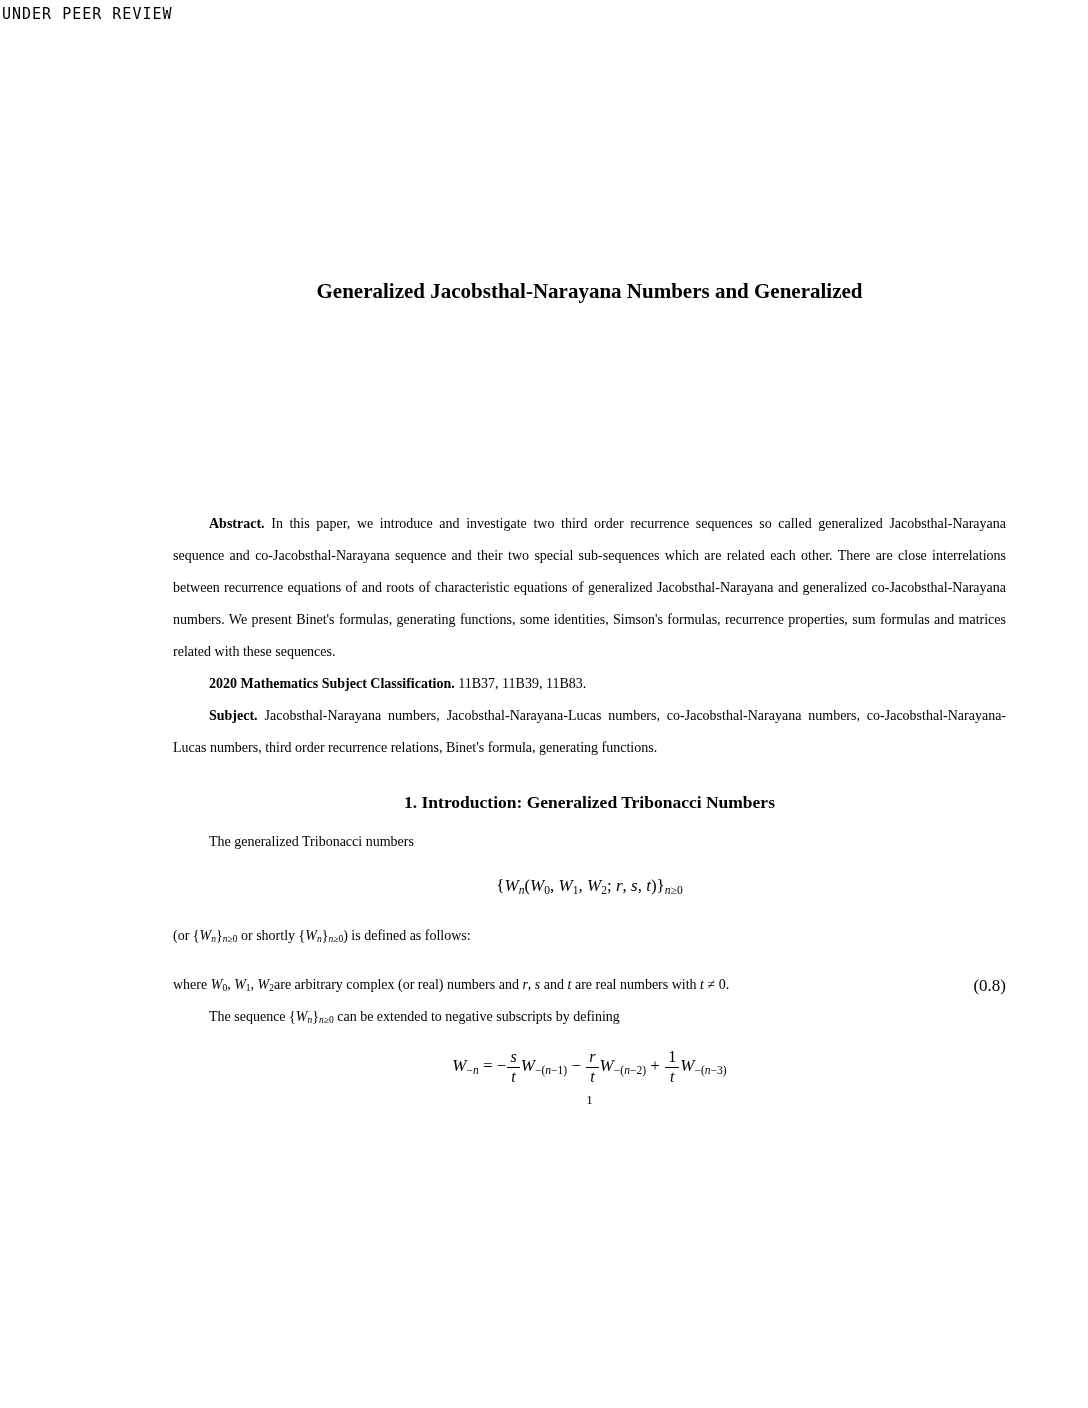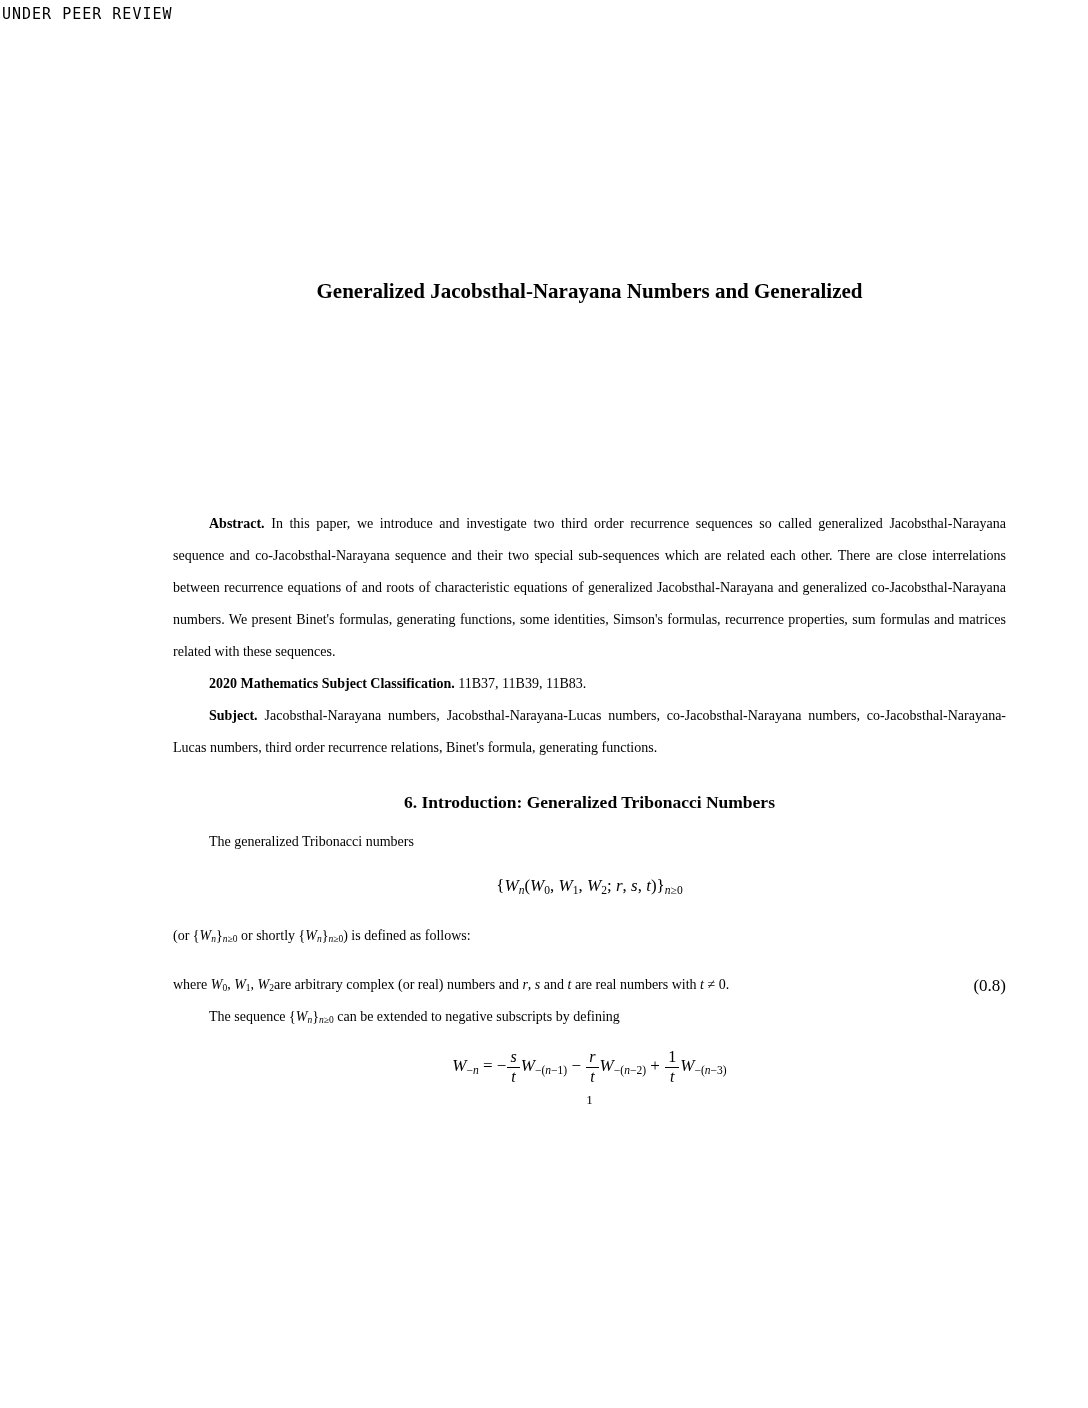--- a/index.html
+++ b/index.html
@@ -111,21 +111,21 @@
   <h1 class="title">
     <span class="title-line">Generalized Jacobsthal-Narayana Numbers and Generalized</span>
   </h1>
 
   <p class="para abstract"><b class="lead">Abstract.</b> <span>In this paper, we introduce and investigate two third order recurrence sequences so called generalized Jacobsthal-Narayana sequence and co-Jacobsthal-Narayana sequence and their two special sub-sequences which are related each other. There are close interrelations between recurrence equations of and roots of characteristic equations of generalized Jacobsthal-Narayana and generalized co-Jacobsthal-Narayana numbers. We present Binet's formulas, generating functions, some identities, Simson's formulas, recurrence properties, sum formulas and matrices related with these sequences.</span></p>
 
   <p class="para msc"><b class="lead">2020 Mathematics Subject Classification.</b> <span>11B37, 11B39, 11B83.</span></p>
 
   <p class="para keywords"><b class="lead">Subject.</b> <span>Jacobsthal-Narayana numbers, Jacobsthal-Narayana-Lucas numbers, co-Jacobsthal-Narayana numbers, co-Jacobsthal-Narayana-Lucas numbers, third order recurrence relations, Binet's formula, generating functions.</span></p>
 
-  <h2 class="section-heading">6.  Introduction:  Generalized Tribonacci Numbers</h2>
+  <h2 class="section-heading">1.  Introduction:  Generalized Tribonacci Numbers</h2>
 
   <p class="para indent intro-para">The generalized Tribonacci numbers</p>
 
   <div class="display-math">{<i>W</i><sub><i>n</i></sub>(<i>W</i><sub>0</sub>, <i>W</i><sub>1</sub>, <i>W</i><sub>2</sub>; <i>r</i>, <i>s</i>, <i>t</i>)}<sub><i>n</i>≥0</sub></div>
 
   <p class="para after-display">(or {<i>W</i><sub><i>n</i></sub>}<sub><i>n</i>≥0</sub> or shortly {<i>W</i><sub><i>n</i></sub>}<sub><i>n</i>≥0</sub>) is defined as follows:</p>
 
   <div class="equation-row">
     <span class="eq-number">(0.8)</span>
   </div>

